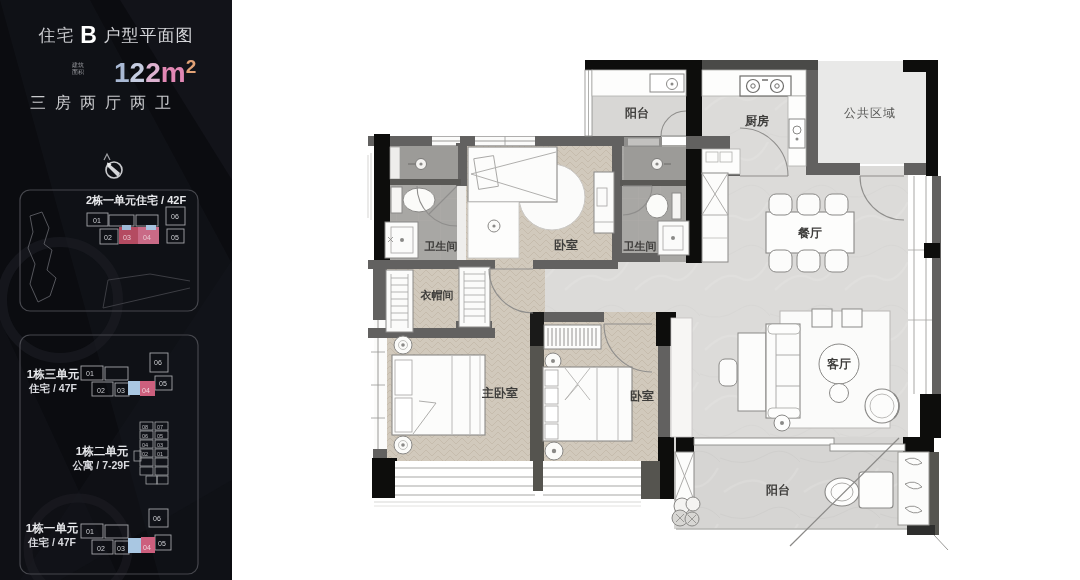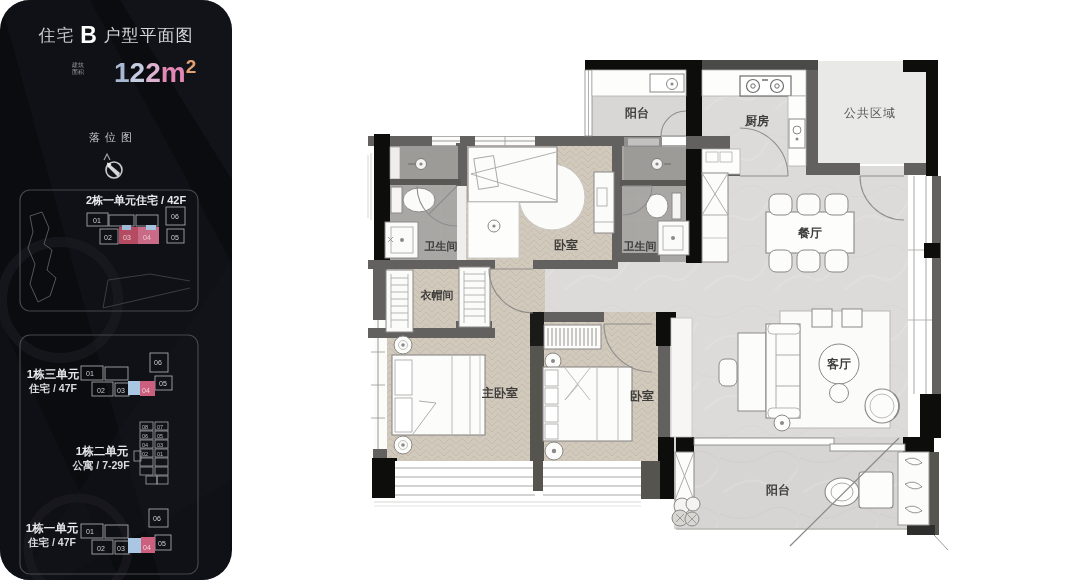--- a/index.html
+++ b/index.html
@@ -1,17 +1,17 @@
 <!DOCTYPE html>
 <html><head>
 <meta charset="utf-8">
 <style>
 html,body{margin:0;padding:0;width:1080px;height:580px;background:#ffffff;overflow:hidden;
 font-family:"Liberation Sans",sans-serif;}
-#panel{position:absolute;left:0;top:0;width:232px;height:580px;background:#0b0c10;overflow:hidden;border-radius:30px;}
+#panel{position:absolute;left:0;top:0;width:232px;height:580px;background:#0b0c10;overflow:hidden;}
 .pt{position:absolute;white-space:nowrap;}
 #plan{position:absolute;left:0;top:0;}
 </style>
 </head>
 <body>
 
 <div id="panel">
 
   <svg width="232" height="580" viewBox="0 0 232 580" style="position:absolute;left:0;top:0">
     <polygon points="0,0 90,0 230,260 230,580 160,580" fill="#14151b" opacity="0.55"></polygon>
@@ -22,22 +22,22 @@
     <circle cx="78" cy="548" r="50" fill="none" stroke="#1c1d23" stroke-width="9" opacity="0.6"></circle>
   </svg>
 
   <div class="pt" style="left:36px;top:22px;width:160px;text-align:center;font-size:17px;color:#c6c7cb;letter-spacing:1px;">住宅 <span style="font-size:23px;font-weight:bold;color:#ffffff;vertical-align:-2px;">B</span> <span style="color:#d4d5d9;">户型平面图</span></div>
 
   <div class="pt" style="left:72px;top:62px;font-size:6px;color:#9a9ba0;line-height:6.5px;width:14px;">建筑<br>面积</div>
   <div class="pt" style="left:82px;top:56px;font-size:28px;font-weight:bold;letter-spacing:0px;margin-left:32px;">
     <span style="color:#a9b9d4;">1</span><span style="color:#c5cce0;">2</span><span style="color:#ddb2d0;">2</span><span style="color:#e288b4;">m</span><span style="color:#e2a276;font-size:19px;vertical-align:9px;">2</span>
   </div>
 
-
-  <div class="pt" style="left:0px;top:130px;width:226px;text-align:center;font-size:11px;color:#c6c7ca;letter-spacing:5px;">落位图</div>
+  <div class="pt" style="left:0px;top:93px;width:210px;text-align:center;font-size:16px;color:#c9cacd;letter-spacing:9px;">三房两厅两卫</div>
+
 
   <svg width="40" height="36" viewBox="0 0 40 36" style="position:absolute;left:94px;top:151px;">
     <circle cx="20" cy="19" r="8" fill="none" stroke="#c9cacd" stroke-width="1.6"></circle>
     <polygon points="13.5,11.5 26,22 24,26 12.5,14.5" fill="#d6d7da"></polygon>
     <polygon points="13.5,11.5 17.5,13 14.5,16.5" fill="#eceded"></polygon>
     <path d="M10,9 L13,3 L16,9" fill="none" stroke="#9fa0a4" stroke-width="1.2"></path>
   </svg>
 
   <svg width="232" height="135" viewBox="0 0 232 135" style="position:absolute;left:0;top:186px;">
     <rect x="20" y="4" width="178" height="121" rx="10" fill="none" stroke="#46474d" stroke-width="1.2"></rect>

